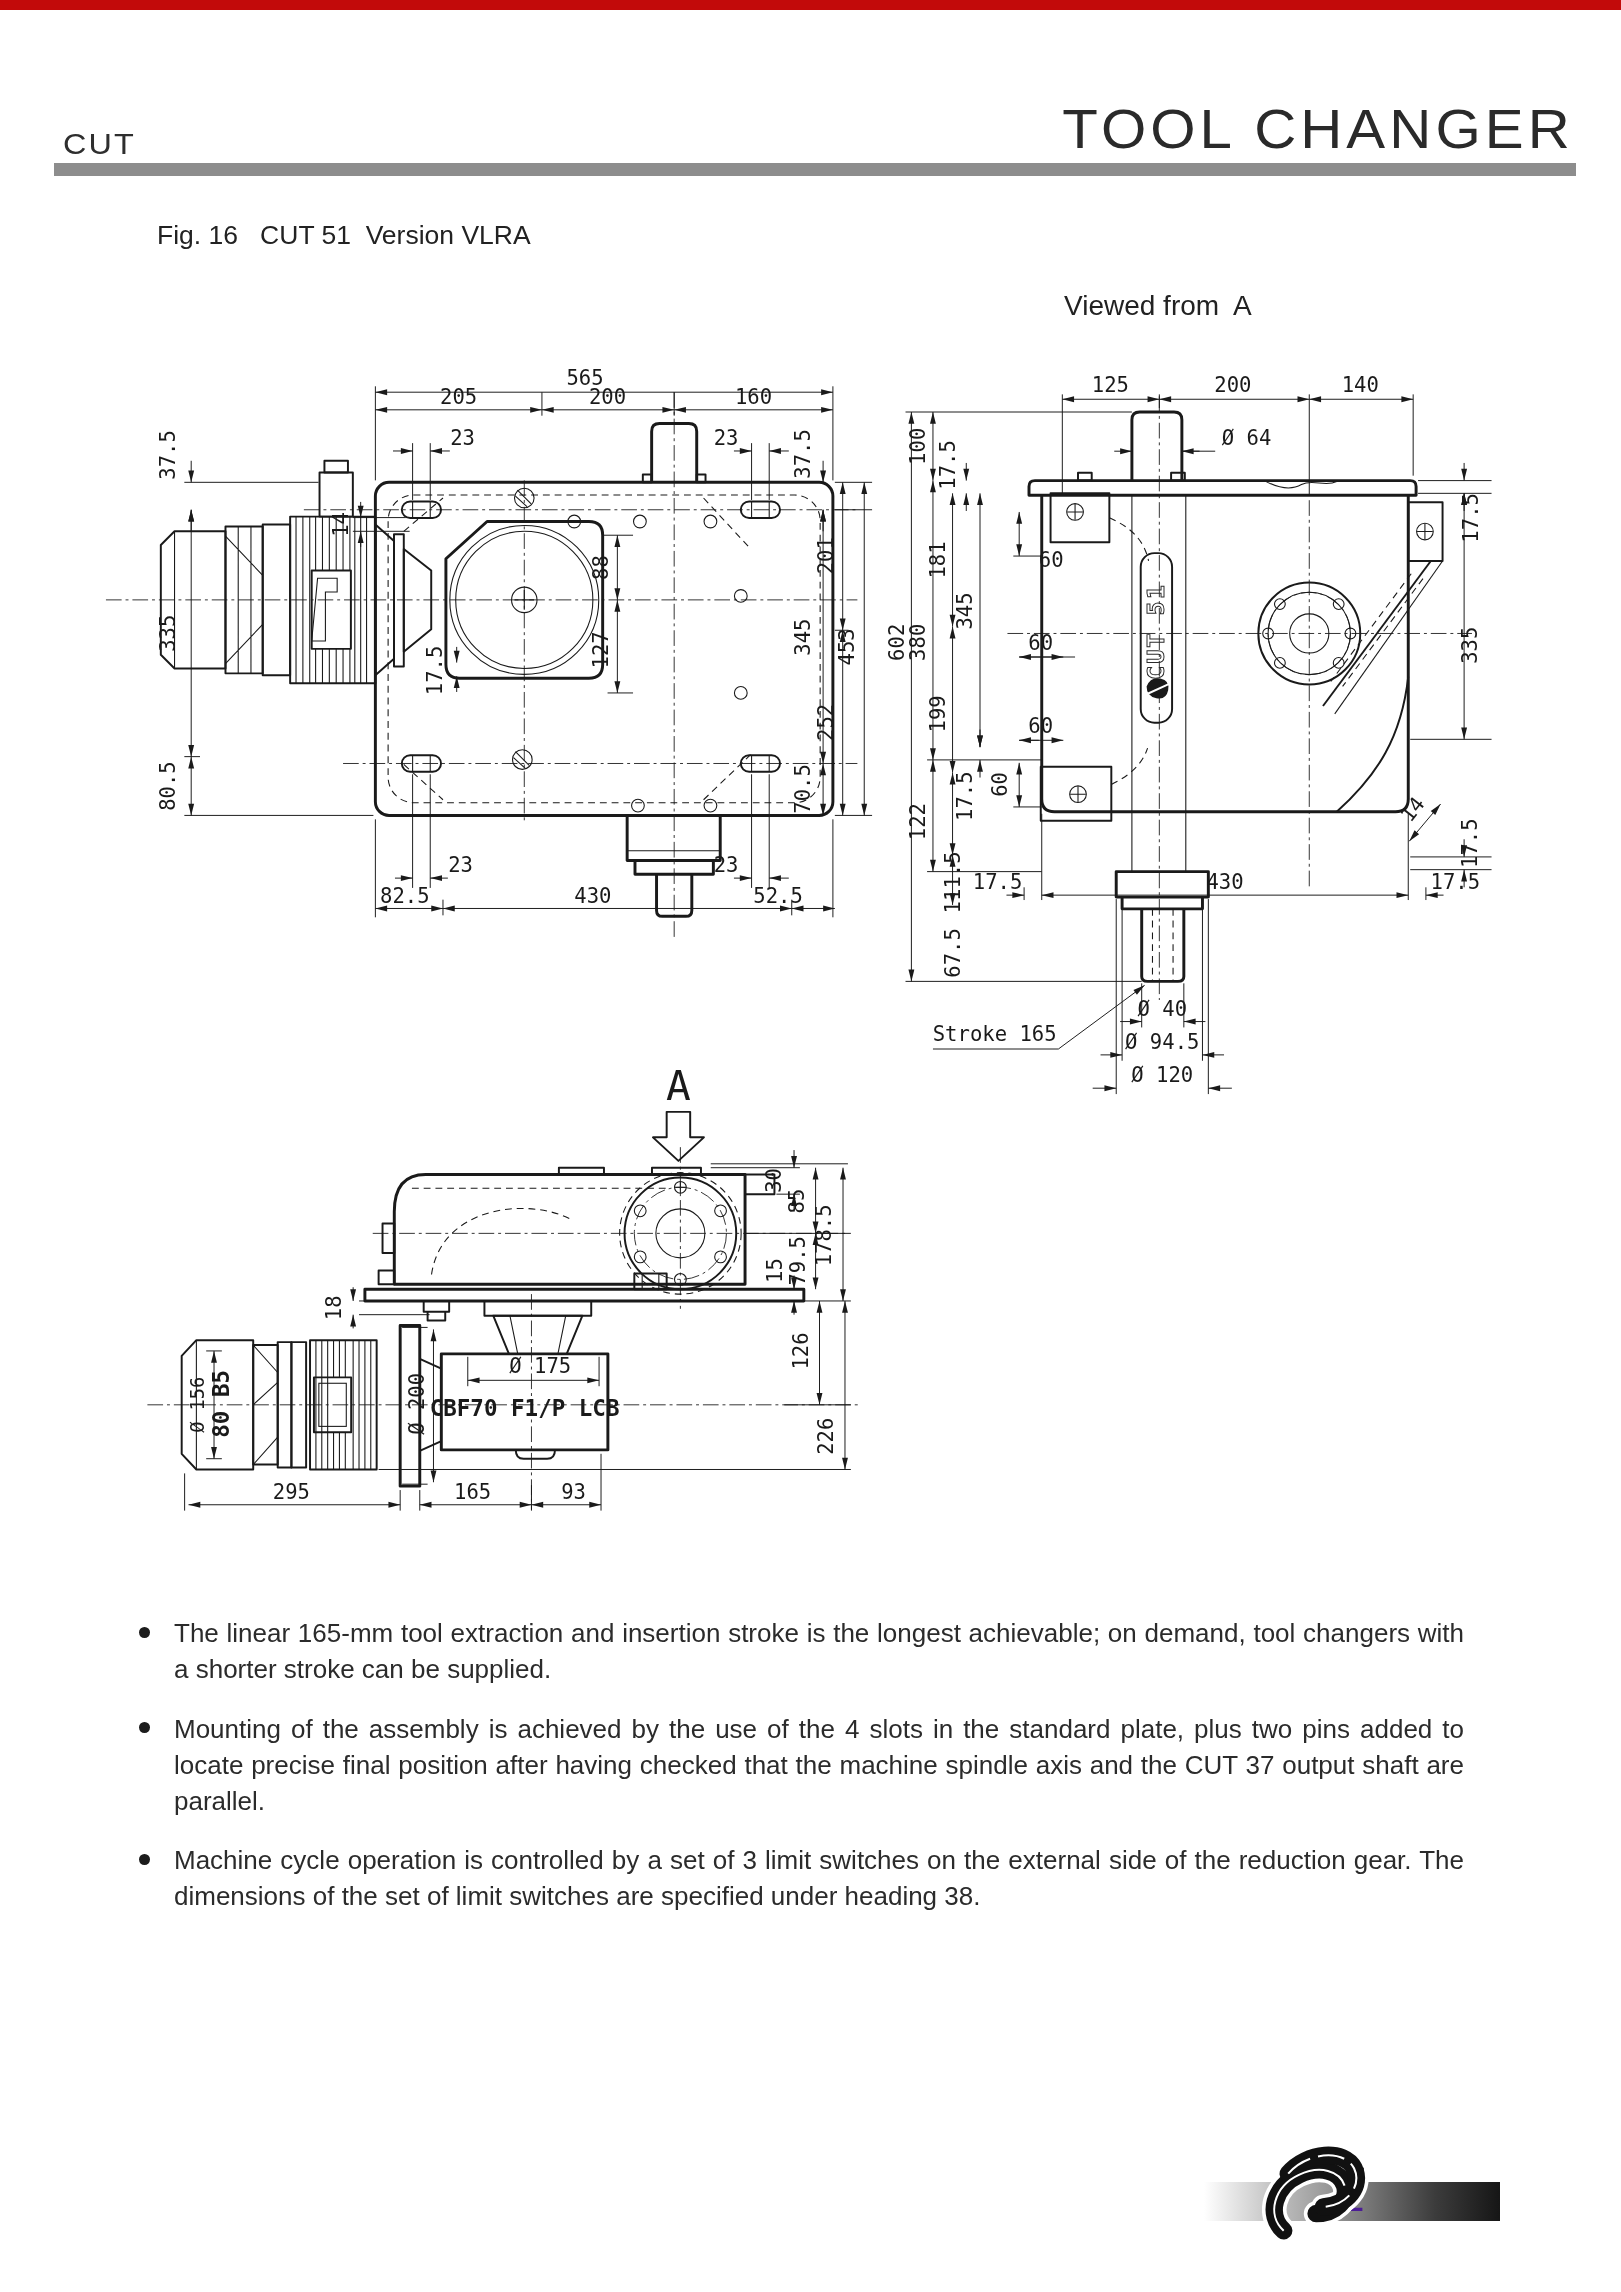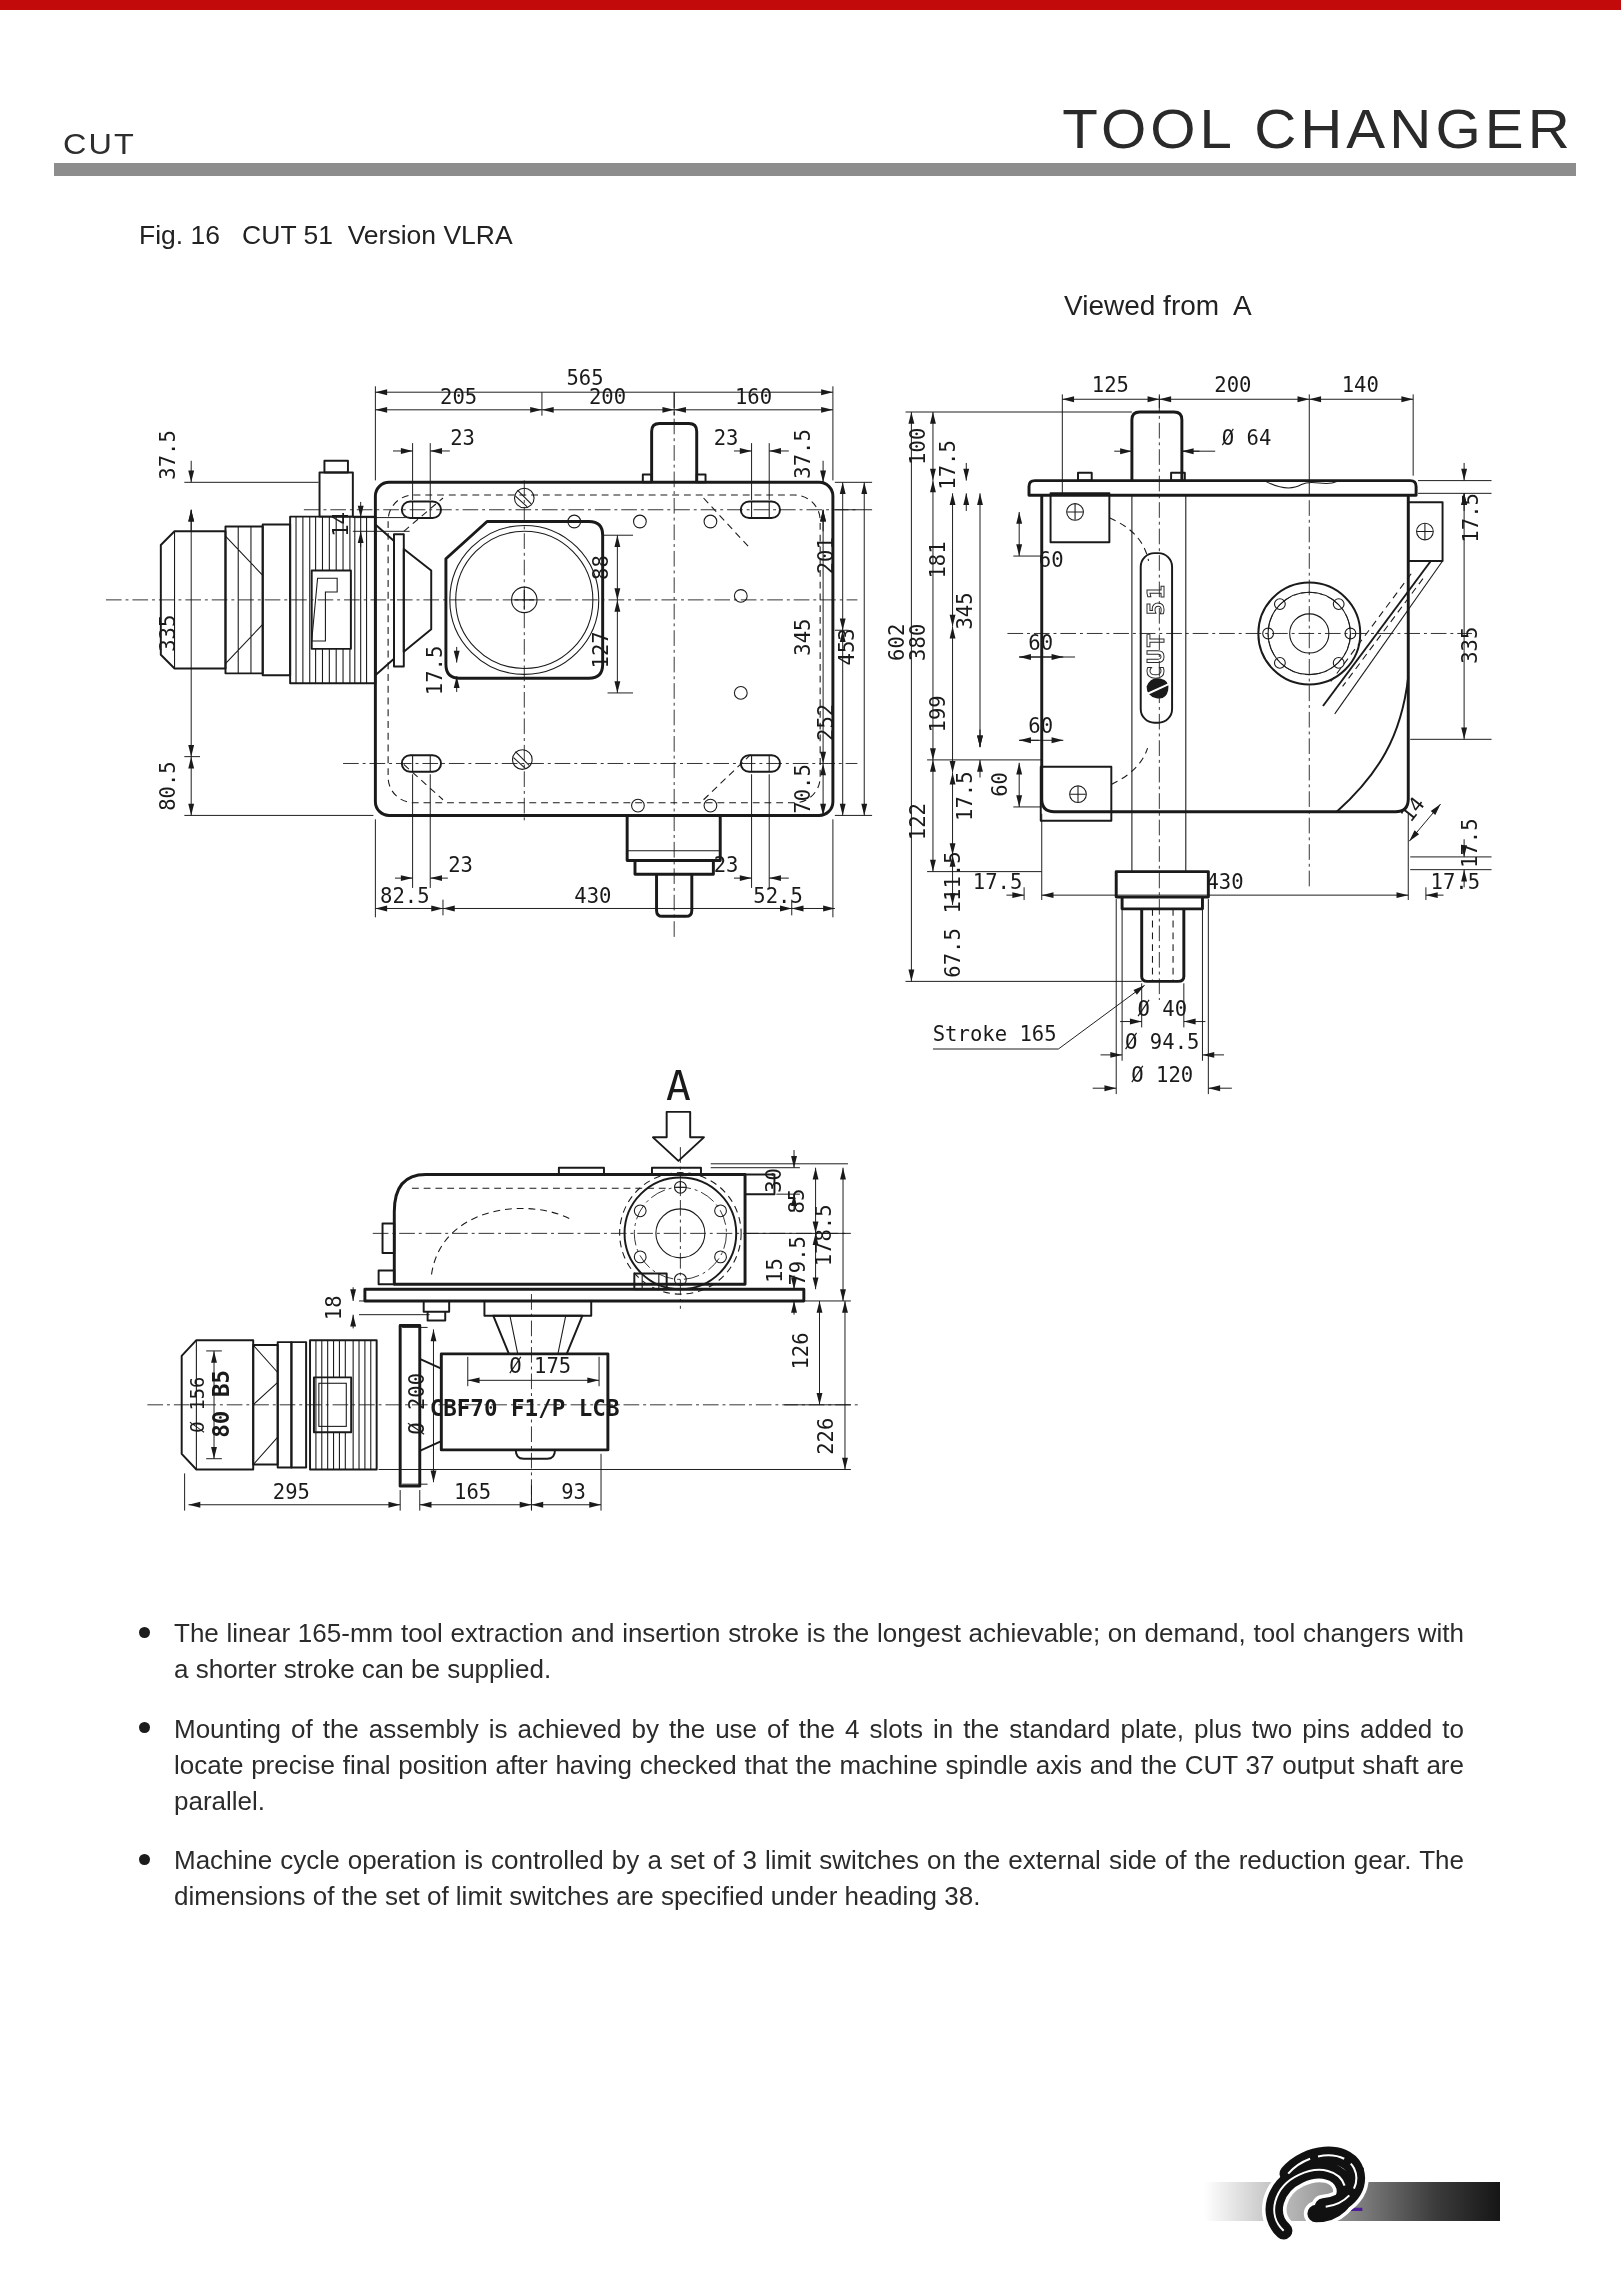--- a/index.html
+++ b/index.html
@@ -6,21 +6,21 @@
   html,body { background:#e8e8e8; }
   #page {
     position:relative; width:1621px; height:2293px; background:#ffffff;
     font-family:"Liberation Sans", sans-serif; color:#262626; overflow:hidden;
     margin:0 auto;
   }
   #topbar { position:absolute; left:0; top:0; width:1621px; height:9.8px; }
   #hdr-code { position:absolute; left:63px; top:127px; font-size:30px; letter-spacing:2px; color:#2e2e2e; transform:scaleX(1.08); transform-origin:left; }
   #hdr-title { position:absolute; right:47px; top:96px; font-size:56px; letter-spacing:3.9px; color:#2a2a2a; transform:scaleX(1.04); transform-origin:right; white-space:pre; }
   #hdr-rule { position:absolute; left:54px; top:163px; width:1522px; height:12.7px; background:#8d8d8d; }
-  #fig-caption { position:absolute; left:139px; top:220px; font-size:26.5px; color:#222; white-space:pre; }
+  #fig-caption { position:absolute; left:157px; top:220px; font-size:26.5px; color:#222; white-space:pre; }
   #view-label { position:absolute; left:1064px; top:290px; font-size:28px; color:#222; white-space:pre; }
   .drawing { position:absolute; }
   
   .o3 { fill:none; stroke:#1a1a1a; stroke-width:3; stroke-linejoin:round; }
   .o2 { fill:none; stroke:#1a1a1a; stroke-width:2; stroke-linejoin:round; }
   .o1 { fill:none; stroke:#1a1a1a; stroke-width:1.1; }
   .cl { fill:none; stroke:#1a1a1a; stroke-width:0.9; stroke-dasharray:16 4 3 4; }
   .dsh { fill:none; stroke:#1a1a1a; stroke-width:1.1; stroke-dasharray:7 5; }
   .dim { fill:none; stroke:#1a1a1a; stroke-width:1; }
   text.d { font-family:"DejaVu Sans Mono", monospace; font-size:21px; fill:#1a1a1a; }

